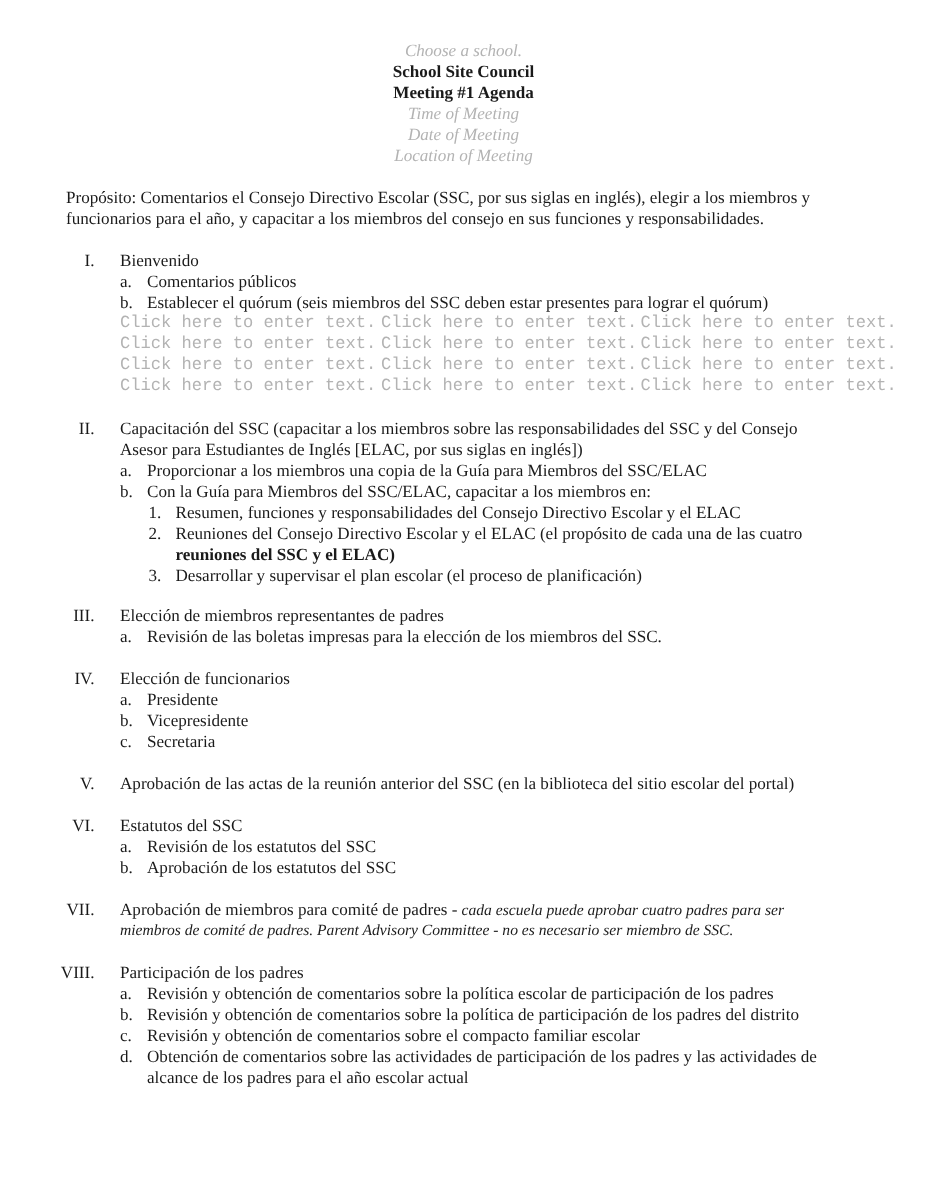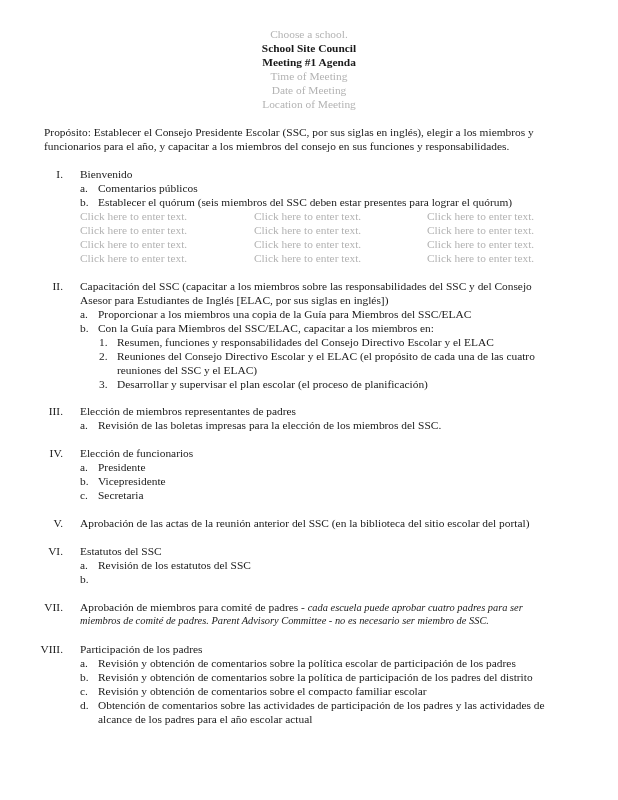--- a/index.html
+++ b/index.html
@@ -3,48 +3,48 @@
 <meta charset="utf-8">
 <style>
   html, body { margin: 0; padding: 0; background: #ffffff; }
   body {
     width: 618px; height: 800px; overflow: hidden; position: relative;
     font-family: "Liberation Serif", "DejaVu Serif", serif;
     font-size: 11.4px; color: #1a1a1a; line-height: 14px;
   }
   .header { position: absolute; top: 27px; left: 0; width: 618px; text-align: center; }
   .header div { height: 14px; line-height: 14px; }
-  .grey { color: #b3b3b3; }
+  .grey { color: #b3b3b3; font-style: italic; }
   .bold { font-weight: bold; }
   .purpose { position: absolute; top: 125px; left: 44px; width: 560px; line-height: 14px; }
   .section { position: absolute; left: 0; width: 618px; }
   .roman { position: absolute; left: 0; width: 63px; text-align: right; }
   .s-title { position: absolute; left: 80px; width: 500px; }
   .row { position: absolute; left: 0; width: 618px; height: 14px; }
   .mk1 { position: absolute; left: 80px; }
   .tx1 { position: absolute; left: 98px; width: 490px; }
   .mk2 { position: absolute; left: 99px; }
   .tx2 { position: absolute; left: 117px; width: 470px; }
-  .ph { position: absolute; color: #b3b3b3; white-space: nowrap; cursor: text; }
+  .ph { position: absolute; color: #b3b3b3; white-space: nowrap; cursor: text; font-family: Liberation Mono, monospace; }
   .ital { font-style: italic; }
 </style>
 </head>
 <body>
 
 <div class="header">
   <div class="grey">Choose a school.</div>
   <div class="bold">School Site Council</div>
   <div class="bold">Meeting #1 Agenda</div>
   <div class="grey">Time of Meeting</div>
   <div class="grey">Date of Meeting</div>
   <div class="grey">Location of Meeting</div>
 </div>
 
 <div class="purpose">
-  <div>Propósito: Establecer el Consejo Presidente Escolar (SSC, por sus siglas en inglés), elegir a los miembros y</div>
+  <div>Propósito: Comentarios el Consejo Directivo Escolar (SSC, por sus siglas en inglés), elegir a los miembros y</div>
   <div>funcionarios para el año, y capacitar a los miembros del consejo en sus funciones y responsabilidades.</div>
 </div>
 
 <div class="section" style="top:167px;">
   <div class="row" style="top:0;">
     <span class="roman">I.</span>
     <span class="s-title">Bienvenido</span>
   </div>
   <div class="row" style="top:14px;">
     <span class="mk1">a.</span>
@@ -93,21 +93,21 @@
     <span class="tx1">Con la Guía para Miembros del SSC/ELAC, capacitar a los miembros en:</span>
   </div>
   <div class="row" style="top:56px;">
     <span class="mk2">1.</span>
     <span class="tx2">Resumen, funciones y responsabilidades del Consejo Directivo Escolar y el ELAC</span>
   </div>
   <div class="row" style="top:70px;">
     <span class="mk2">2.</span>
     <span class="tx2">Reuniones del Consejo Directivo Escolar y el ELAC (el propósito de cada una de las cuatro</span>
   </div>
-  <div class="row" style="top:84px;">
+  <div class="row" style="top:84px;font-weight:bold;">
     <span class="tx2">reuniones del SSC y el ELAC)</span>
   </div>
   <div class="row" style="top:98px;">
     <span class="mk2">3.</span>
     <span class="tx2">Desarrollar y supervisar el plan escolar (el proceso de planificación)</span>
   </div>
 </div>
 
 <div class="section" style="top:404px;">
   <div class="row" style="top:0;">
@@ -150,20 +150,21 @@
   <div class="row" style="top:0;">
     <span class="roman">VI.</span>
     <span class="s-title">Estatutos del SSC</span>
   </div>
   <div class="row" style="top:14px;">
     <span class="mk1">a.</span>
     <span class="tx1">Revisión de los estatutos del SSC</span>
   </div>
   <div class="row" style="top:28px;">
     <span class="mk1">b.</span>
+    <span class="tx1">Aprobación de los estatutos del SSC</span>
   </div>
 </div>
 
 <div class="section" style="top:600px;">
   <div class="row" style="top:0;">
     <span class="roman">VII.</span>
     <span class="s-title" style="width:530px; white-space:nowrap;">
       <span>Aprobación de miembros para comité de padres - </span><span class="ital" style="font-size:10.4px;">cada escuela puede aprobar cuatro padres para ser</span>
     </span>
   </div>

